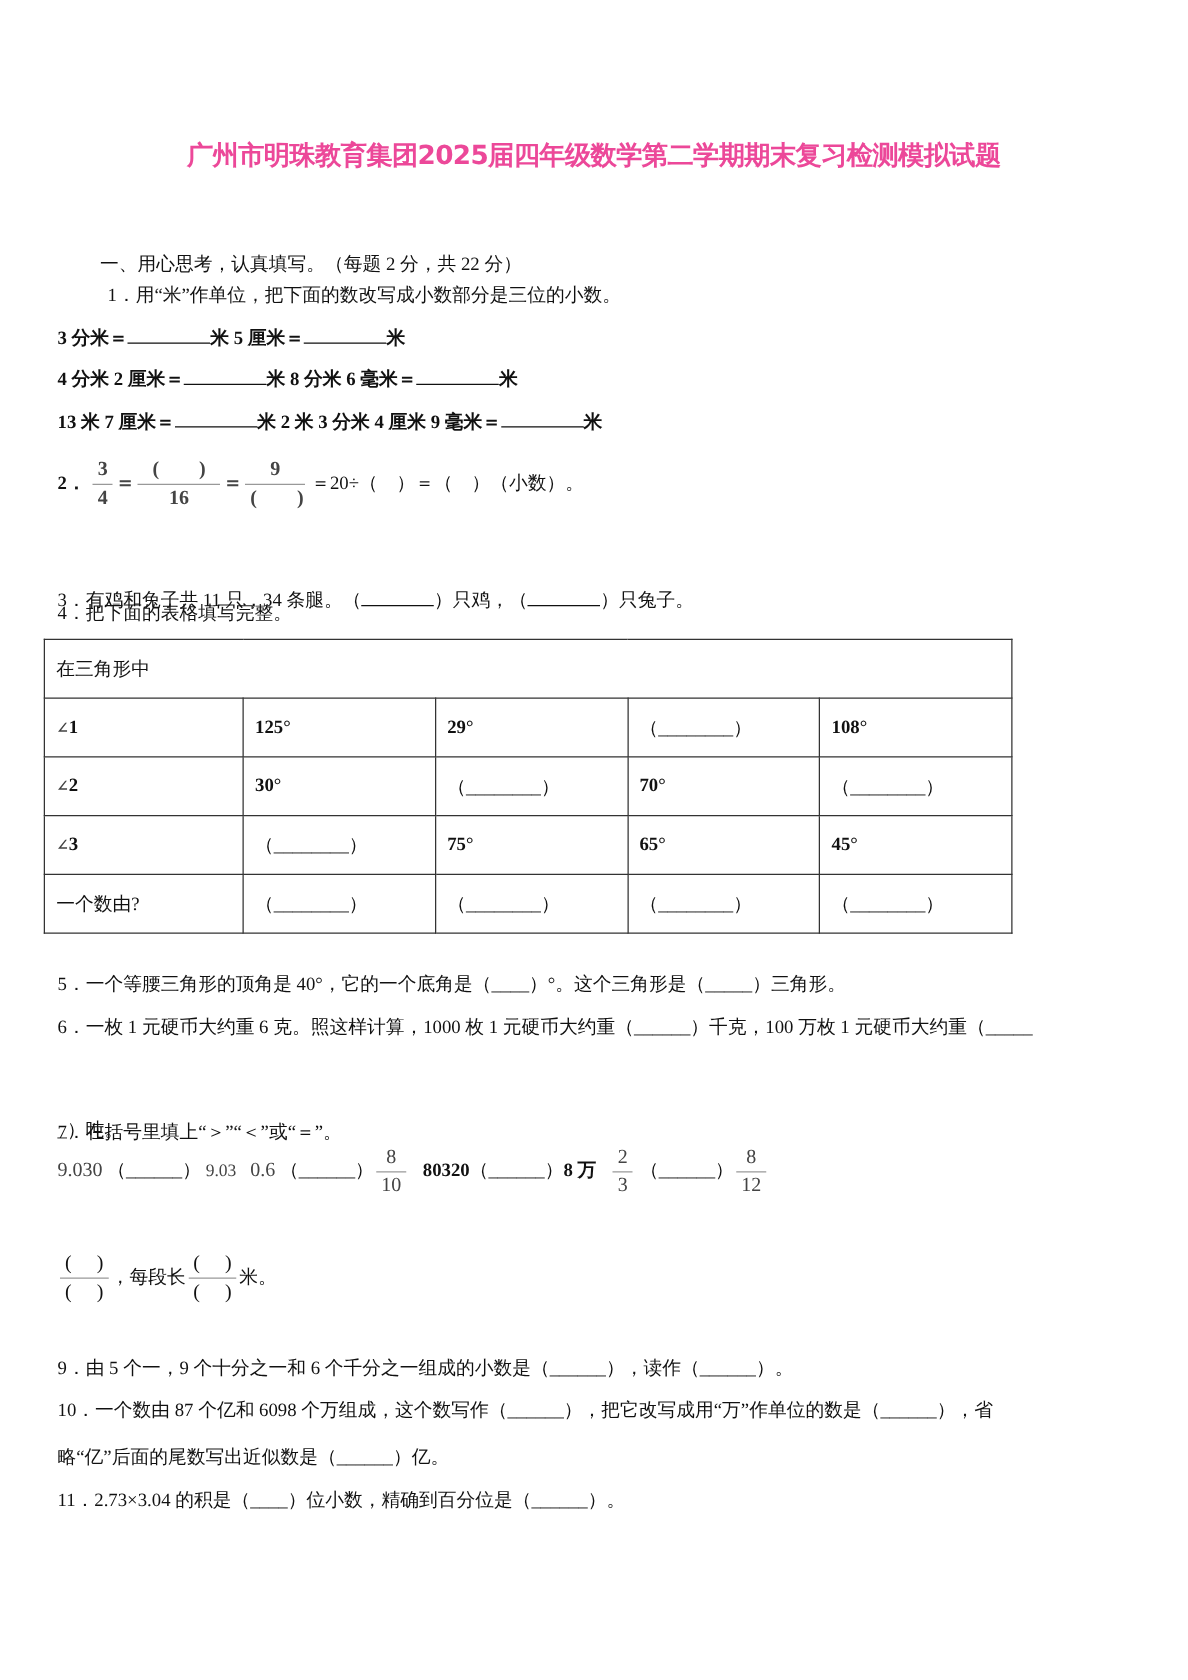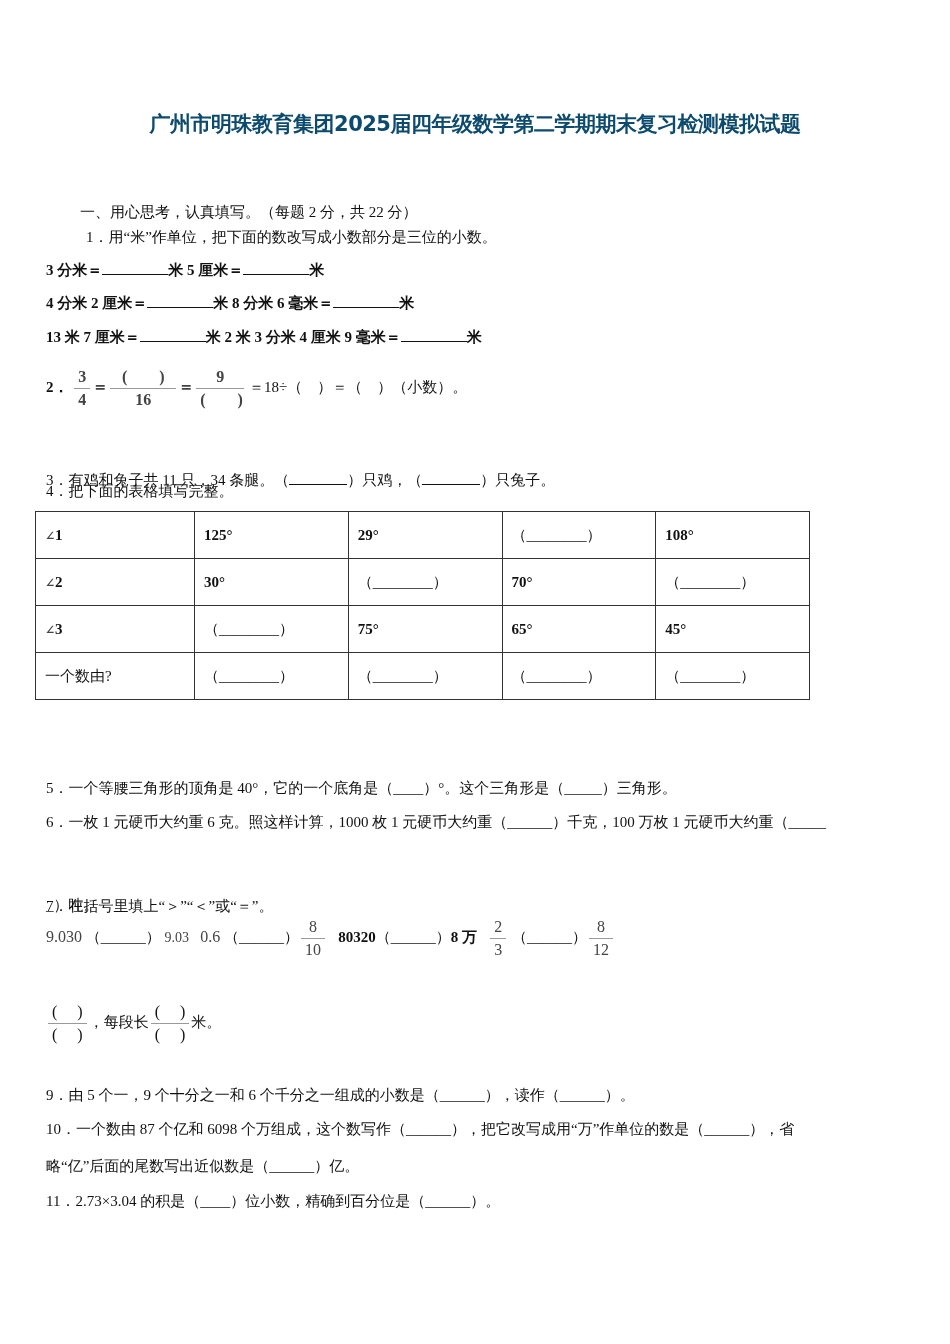--- a/index.html
+++ b/index.html
@@ -4,21 +4,21 @@
   <style>
     html, body { margin: 0; padding: 0; background: #ffffff; }
     body {
       width: 950px; height: 1344px; position: relative; overflow: hidden;
       font-family: "Liberation Serif", "DejaVu Serif", serif;
       color: #111;
     }
     .title {
       position: absolute; top: 110px; left: 0; width: 950px; text-align: center;
       font-family: "DejaVu Sans", "Liberation Sans", sans-serif;
-      font-weight: bold; font-size: 21px; letter-spacing: -0.5px; color: #0c4a6e;
+      font-weight: bold; font-size: 21px; letter-spacing: -0.5px; color: #ec4899;
     }
     .line {
       position: absolute; left: 46px; font-size: 15px; white-space: nowrap; line-height: 20px;
     }
     .b { font-weight: bold; }
     .blank { display: inline-block; border-bottom: 1px solid #111; height: 14px; vertical-align: baseline; }
     .frac {
       display: inline-block; vertical-align: middle; text-align: center;
       font-family: "Liberation Serif", serif; color: #444; font-size: 16px; line-height: 20px;
       margin: 0 2px;
@@ -51,31 +51,34 @@
 </div>
 <div class="line b" style="top:293px;">
   <span>4 分米 2 厘米＝</span><span class="blank" style="width:66px"></span><span>米 8 分米 6 毫米＝</span><span class="blank" style="width:66px"></span><span>米</span>
 </div>
 <div class="line b" style="top:327px;">
   <span>13 米 7 厘米＝</span><span class="blank" style="width:66px"></span><span>米 2 米 3 分米 4 厘米 9 毫米＝</span><span class="blank" style="width:66px"></span><span>米</span>
 </div>
 
 <div class="line b" style="top:365px; line-height:44px;">
   <span>2．</span>
-  <span class="frac"><span class="num">3</span><span class="den">4</span></span><span class="gray">＝</span><span class="frac"><span class="num" style="width:58px">(　　)</span><span class="den">16</span></span><span class="gray">＝</span><span class="frac"><span class="num" style="width:40px">9</span><span class="den">(　　)</span></span><span style="font-weight:normal">＝18÷（　）＝（　）（小数）。</span>
+  <span class="frac"><span class="num">3</span><span class="den">4</span></span><span class="gray">＝</span><span class="frac"><span class="num" style="width:58px">(　　)</span><span class="den">16</span></span><span class="gray">＝</span><span class="frac"><span class="num" style="width:40px">9</span><span class="den">(　　)</span></span><span style="font-weight:normal">＝20÷（　）＝（　）（小数）。</span>
 </div>
 
 <div class="line" style="top:470px;">
   <span>3．有鸡和兔子共 11 只，34 条腿。（</span><span class="blank" style="width:58px"></span><span>）只鸡，（</span><span class="blank" style="width:58px"></span><span>）只兔子。</span>
 </div>
 
 <div class="line" style="top:481px;">4．把下面的表格填写完整。</div>
 
 <table class="q4">
   <tbody>
+      <tr>
+        <td class="hdr" colspan="5">在三角形中</td>
+      </tr>
   <tr>
     <td style="width:140px" class="b"><span class="angle">∠</span><span>1</span></td>
     <td class="b">125°</td>
     <td class="b">29°</td>
     <td>（________）</td>
     <td class="b">108°</td>
   </tr>
   <tr>
     <td class="b"><span class="angle">∠</span><span>2</span></td>
     <td class="b">30°</td>

